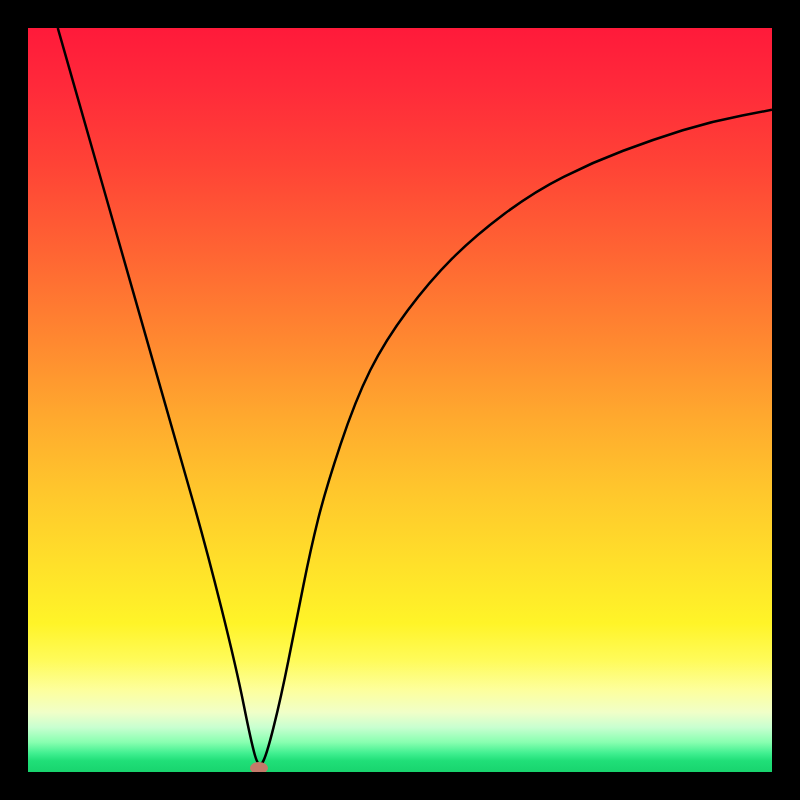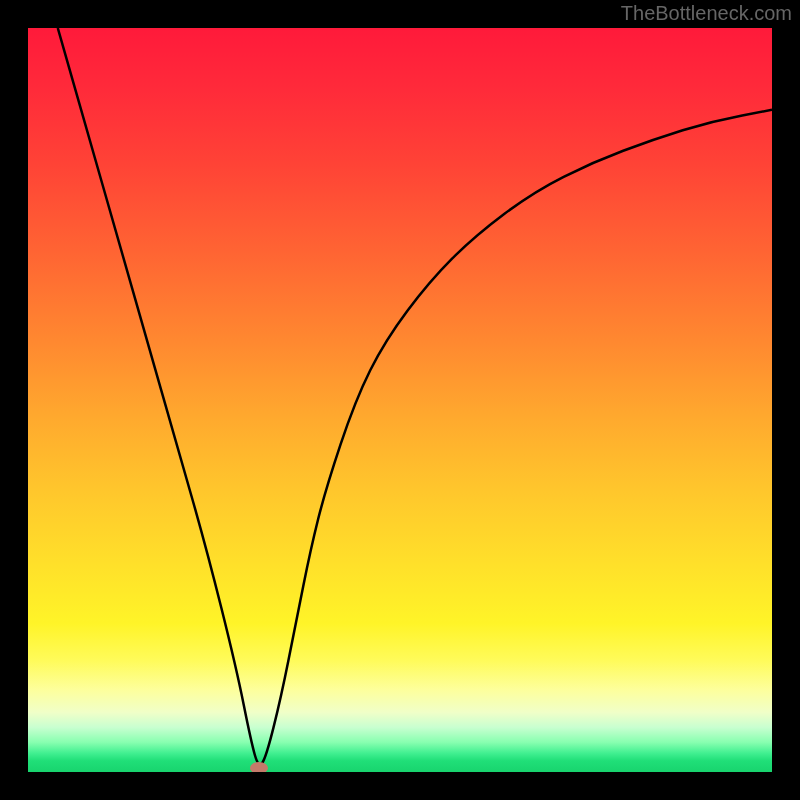--- a/index.html
+++ b/index.html
@@ -72,21 +72,20 @@
       height: 12px;
       background: #c47a6a;
       border-radius: 50%;
       transform: translate(-50%, -50%);
     }
   </style>
 </head>
 <body>
 
 <div class="outer-frame">
-  <div class="attribution">TheBottleneck.com</div>
   <div class="plot-area">
     <div class="gradient-bg"></div>
     <svg class="curve-svg" viewBox="0 0 744 744" preserveAspectRatio="none">
       <path id="curve-path" fill="none" stroke="#000" stroke-width="2.5" d="M 29.76 0.00 Q 29.76 0.00 44.64 52.08 Q 59.52 104.16 74.40 156.24 Q 89.28 208.32 104.16 260.40 Q 119.04 312.48 133.92 364.56 Q 148.80 416.64 163.68 468.72 Q 178.56 520.80 193.44 580.32 Q 208.32 639.84 215.76 677.04 Q 223.20 714.24 226.92 727.26 Q 230.64 740.28 234.36 734.70 Q 238.08 729.12 245.52 699.36 Q 252.96 669.60 260.40 632.40 Q 267.84 595.20 275.28 558.00 Q 282.72 520.80 290.16 491.04 Q 297.60 461.28 312.48 416.64 Q 327.36 372.00 342.24 342.24 Q 357.12 312.48 379.44 282.72 Q 401.76 252.96 424.08 230.64 Q 446.40 208.32 476.16 186.00 Q 505.92 163.68 535.68 148.80 Q 565.44 133.92 595.20 122.76 Q 624.96 111.60 654.72 102.30 Q 684.48 93.00 714.24 87.42 T 744.00 81.84"></path>
     </svg>
     <div class="marker" id="marker" style="left: 31%; top: 99.5%;"></div>
   </div>
 </div>
 
 </body></html>

